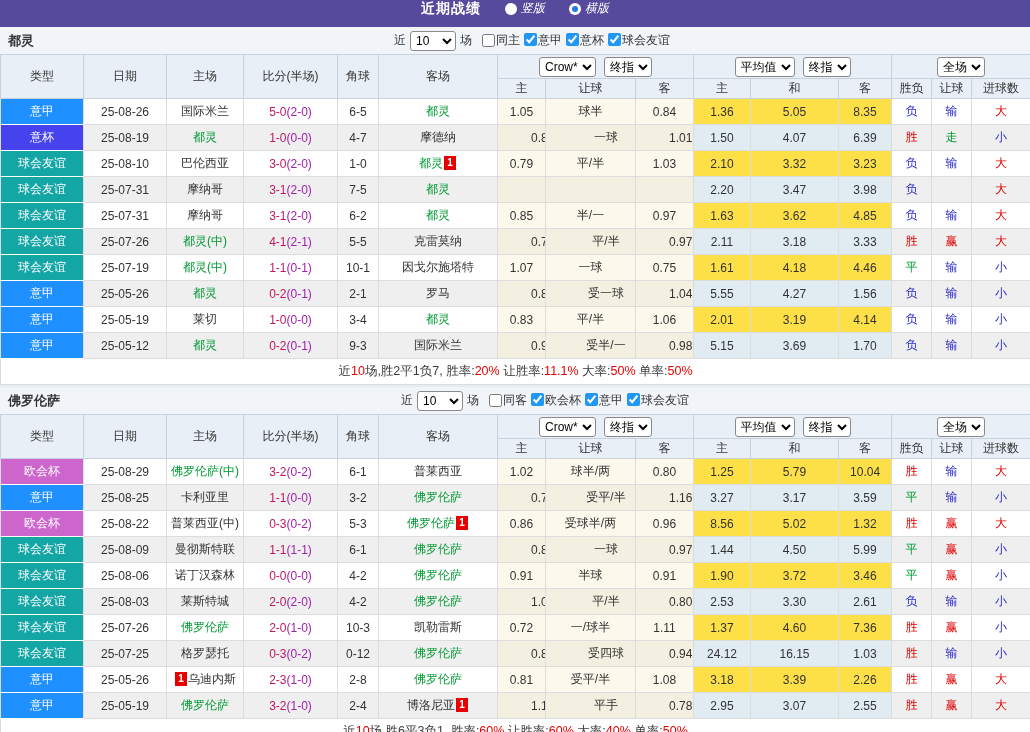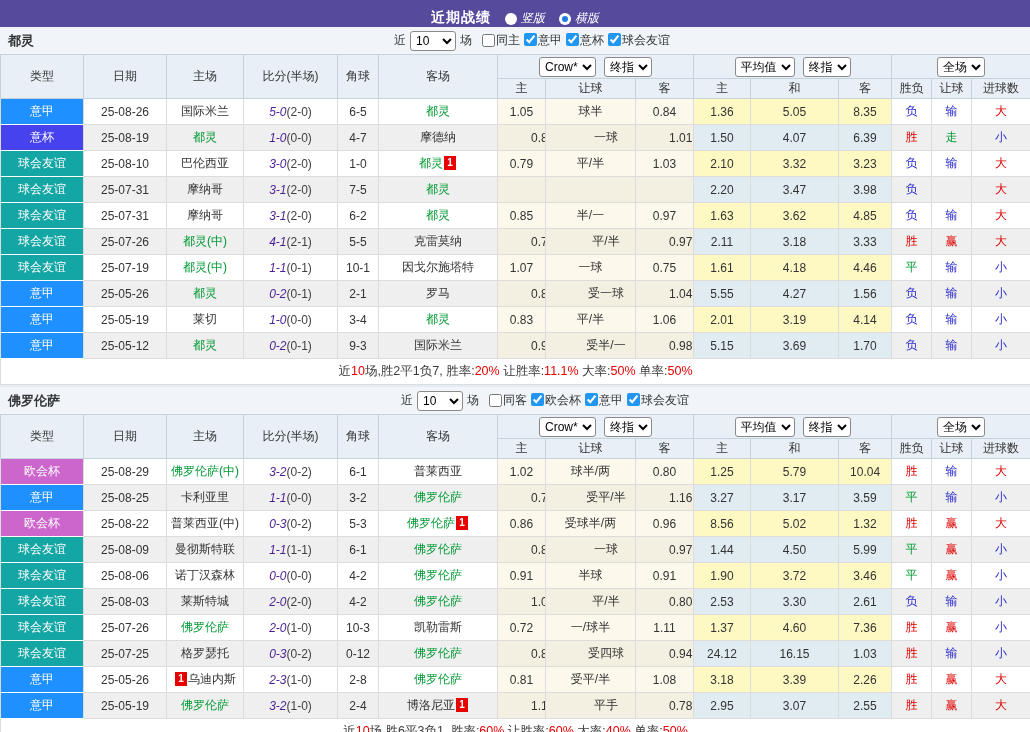--- a/index.html
+++ b/index.html
@@ -4,21 +4,21 @@
 <style>
   html,body{margin:0;padding:0;}
   body{
     width:1030px;height:732px;
     background:#E4EDF6;
     font-family:"Liberation Sans","DejaVu Sans",sans-serif;
     font-size:12px;color:#333;
   }
   .titlebar{
     height:27px;background:#564A9D;color:#fff;
-    display:flex;align-items:flex-end;justify-content:center;gap:14px;
+    display:flex;align-items:flex-start;justify-content:center;gap:24px;
   }
   .titlebar .title{font-weight:bold;font-size:14px;letter-spacing:1px;}
   .radio-opt{display:inline-flex;align-items:center;gap:4px;cursor:pointer;font-style:italic;}
   .radio{width:12px;height:12px;border-radius:50%;background:#fff;display:inline-block;position:relative;}
   .radio.checked::after{
     content:"";position:absolute;left:3px;top:3px;width:6px;height:6px;
     border-radius:50%;background:#1F7AE0;
   }
   .section{background:#fff;}
   .section + .section{margin-top:2px;}
@@ -35,26 +35,26 @@
     color:#333;height:16px;padding:1px 0;white-space:nowrap;overflow:hidden;
   }
   thead tr:first-child th{height:21px;}
   td{
     border:1px solid #DCDCDC;text-align:center;height:25px;
     padding:0 2px;color:#333;white-space:nowrap;overflow:hidden;background:#fff;
   }
   tr.even td{background:#EFEFEF;}
   td.oddsbg{background:#FCF8EC;}
   tr.even td.oddsbg{background:#F3EFE1;padding-left:33px;}
-  td.avgbg{background:#fef9c3;}
+  td.avgbg{background:#fde047;}
   tr.even td.avgbg{background:#E0EBF2;}
   td.type{color:#fff;border-bottom-color:#fff;}
   .grn{color:#009933;}
-  .s-main{color:#4c1d95;font-style:italic;}
-  .s-half{color:#404040;}
+  .s-main{color:#be185d;}
+  .s-half{color:#a21caf;}
   .c-r{color:#E00000;}
   .c-b{color:#2B2BCD;}
   .c-g{color:#009933;}
   .badge{
     display:inline-block;background:#E60000;color:#fff;
     width:12px;height:14px;line-height:14px;font-size:10px;font-weight:bold;
     text-align:center;vertical-align:1px;margin:0 1px;
   }
   td.summary{background:#fff;color:#3A3A3A;font-size:12.5px;}
   td.summary .red{color:#E60000;}

